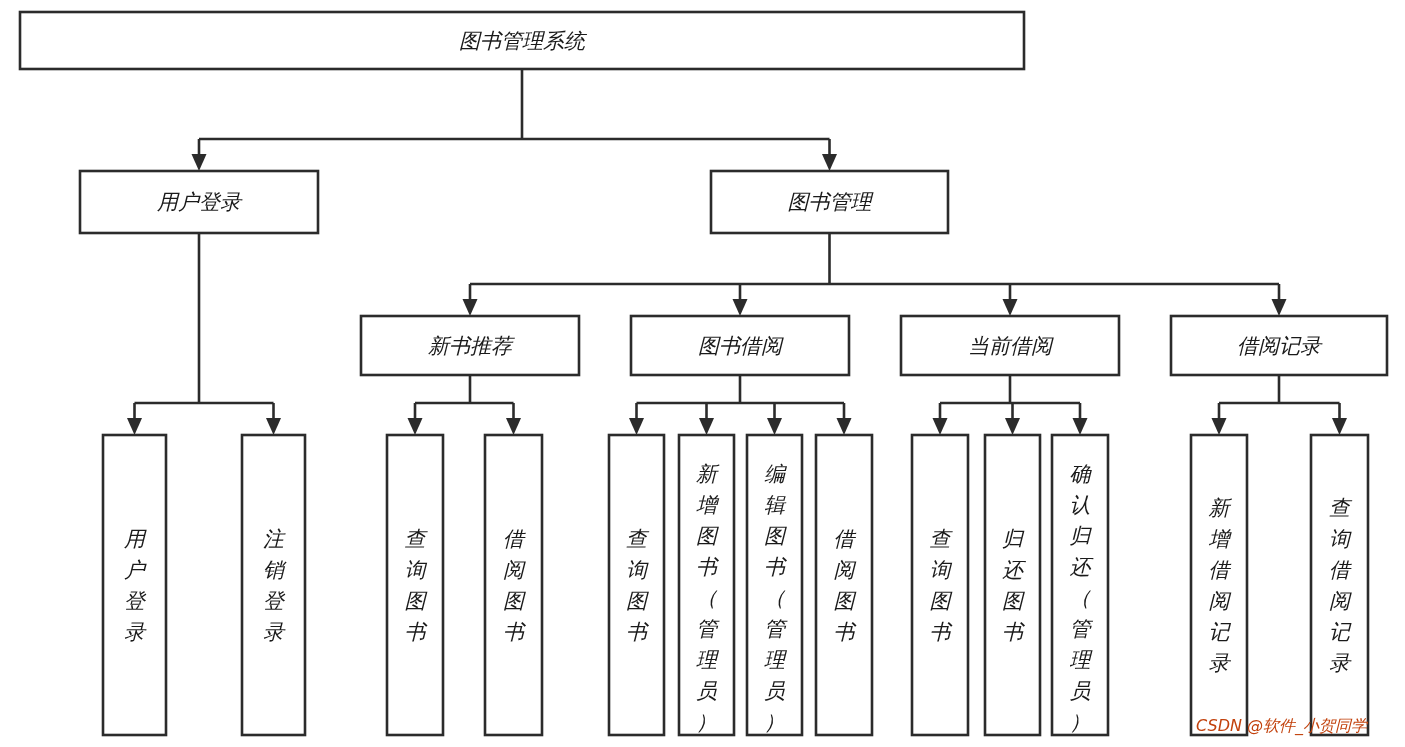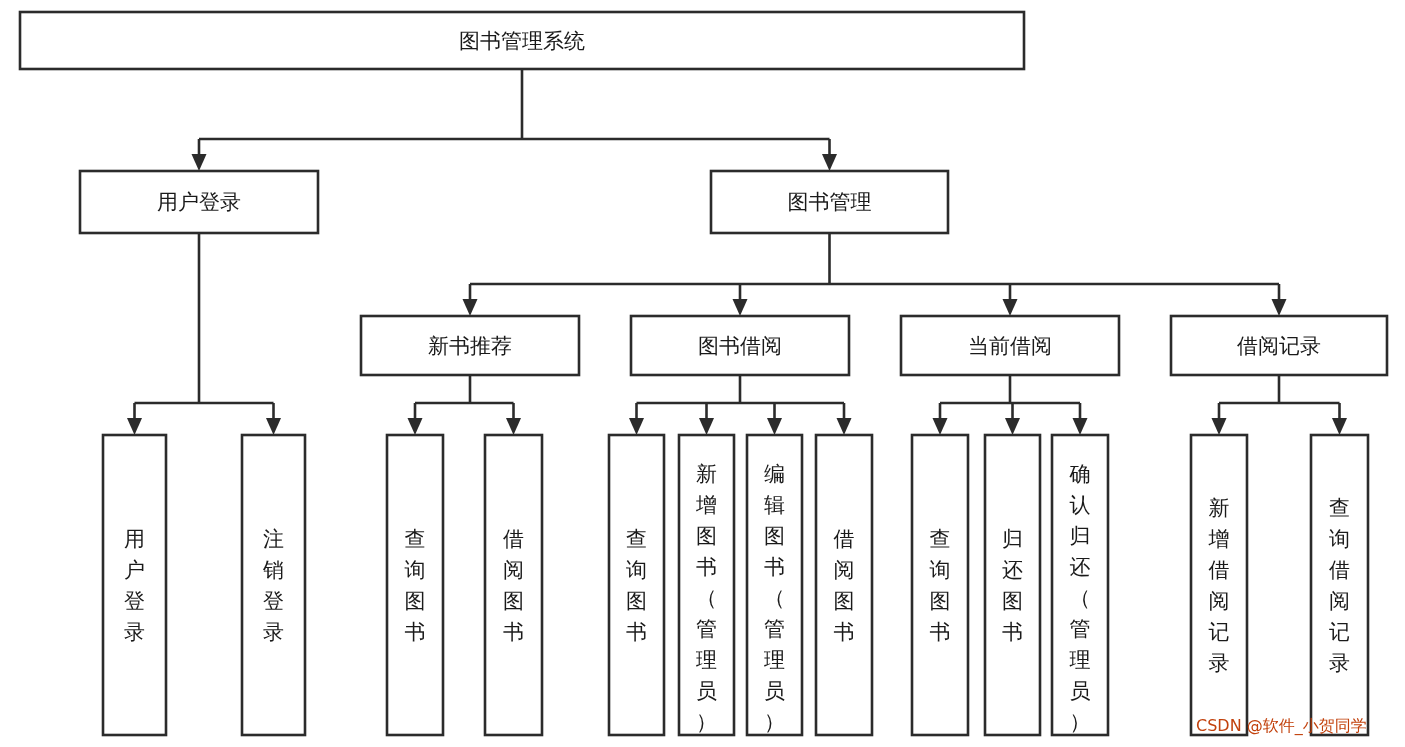--- a/index.html
+++ b/index.html
@@ -10,20 +10,21 @@
   }
   body {
     font-family: "DejaVu Sans", "Liberation Sans", sans-serif;
   }
   #diagram-root {
     position: relative;
     width: 1405px;
     height: 747px;
     background: #ffffff;
     overflow: hidden;
+    font-style: italic;
   }
   svg#tree-svg {
     position: absolute;
     left: 0;
     top: 0;
     width: 1405px;
     height: 747px;
   }
   .node-rect {
     fill: #ffffff;

